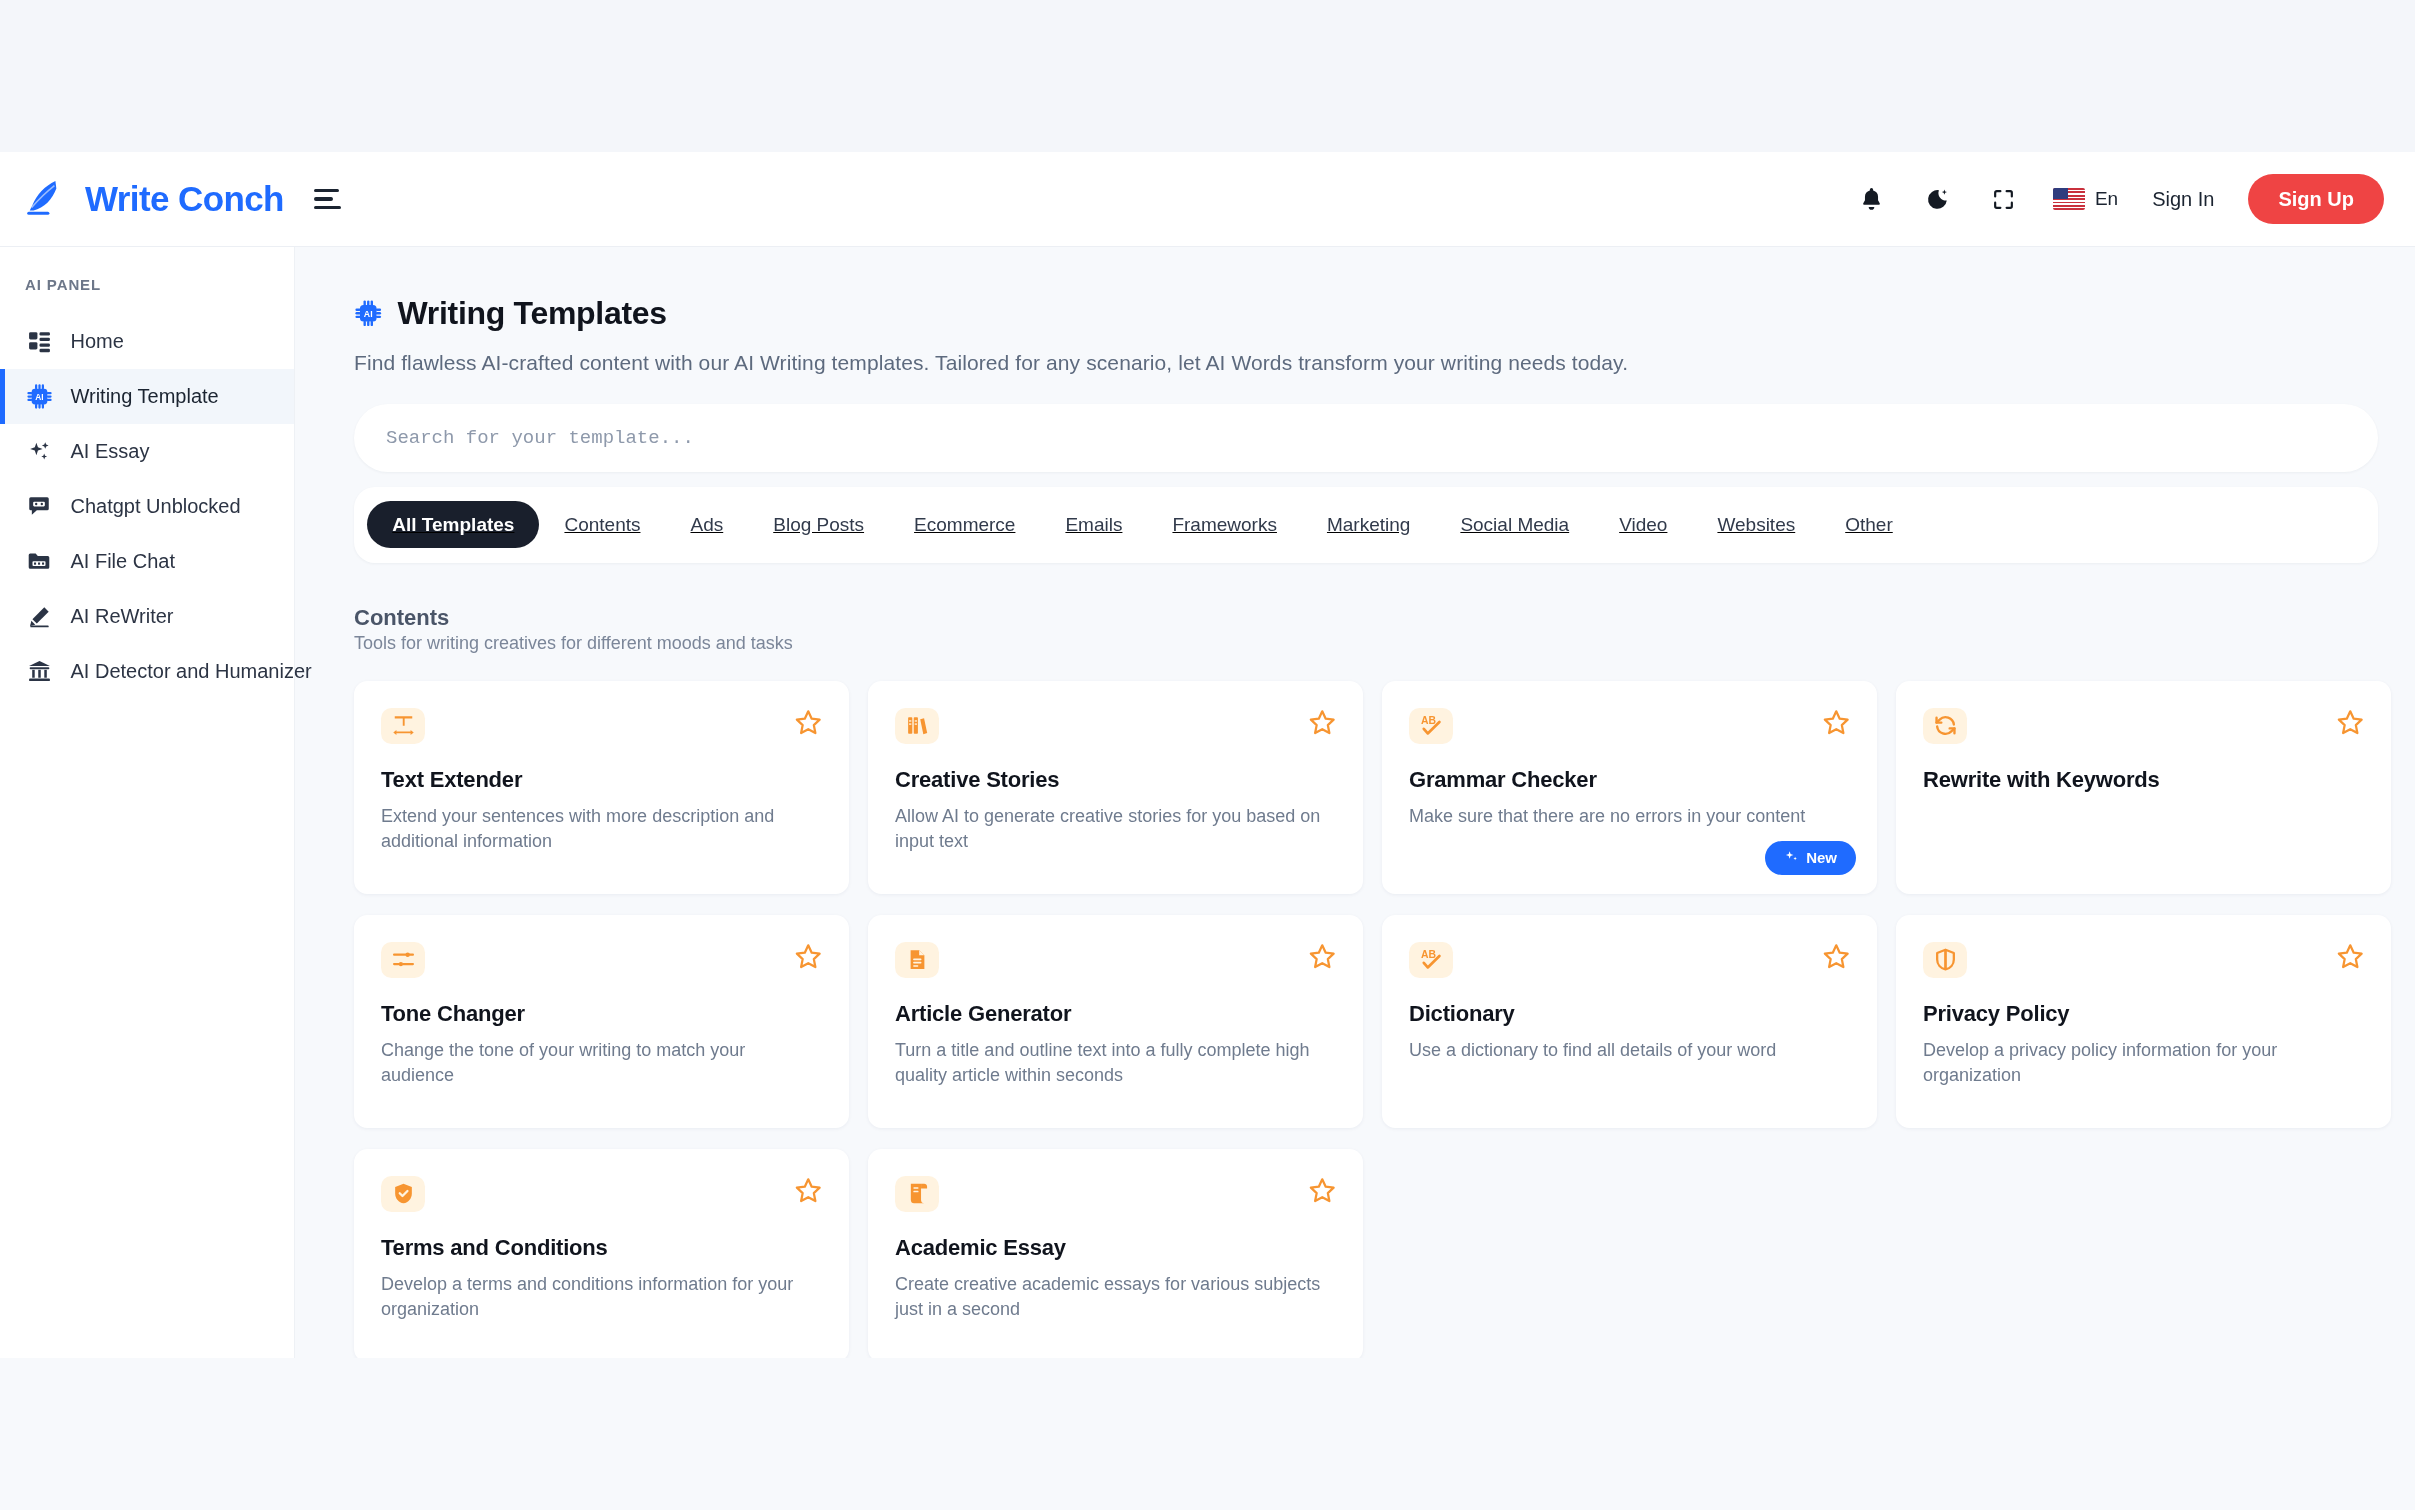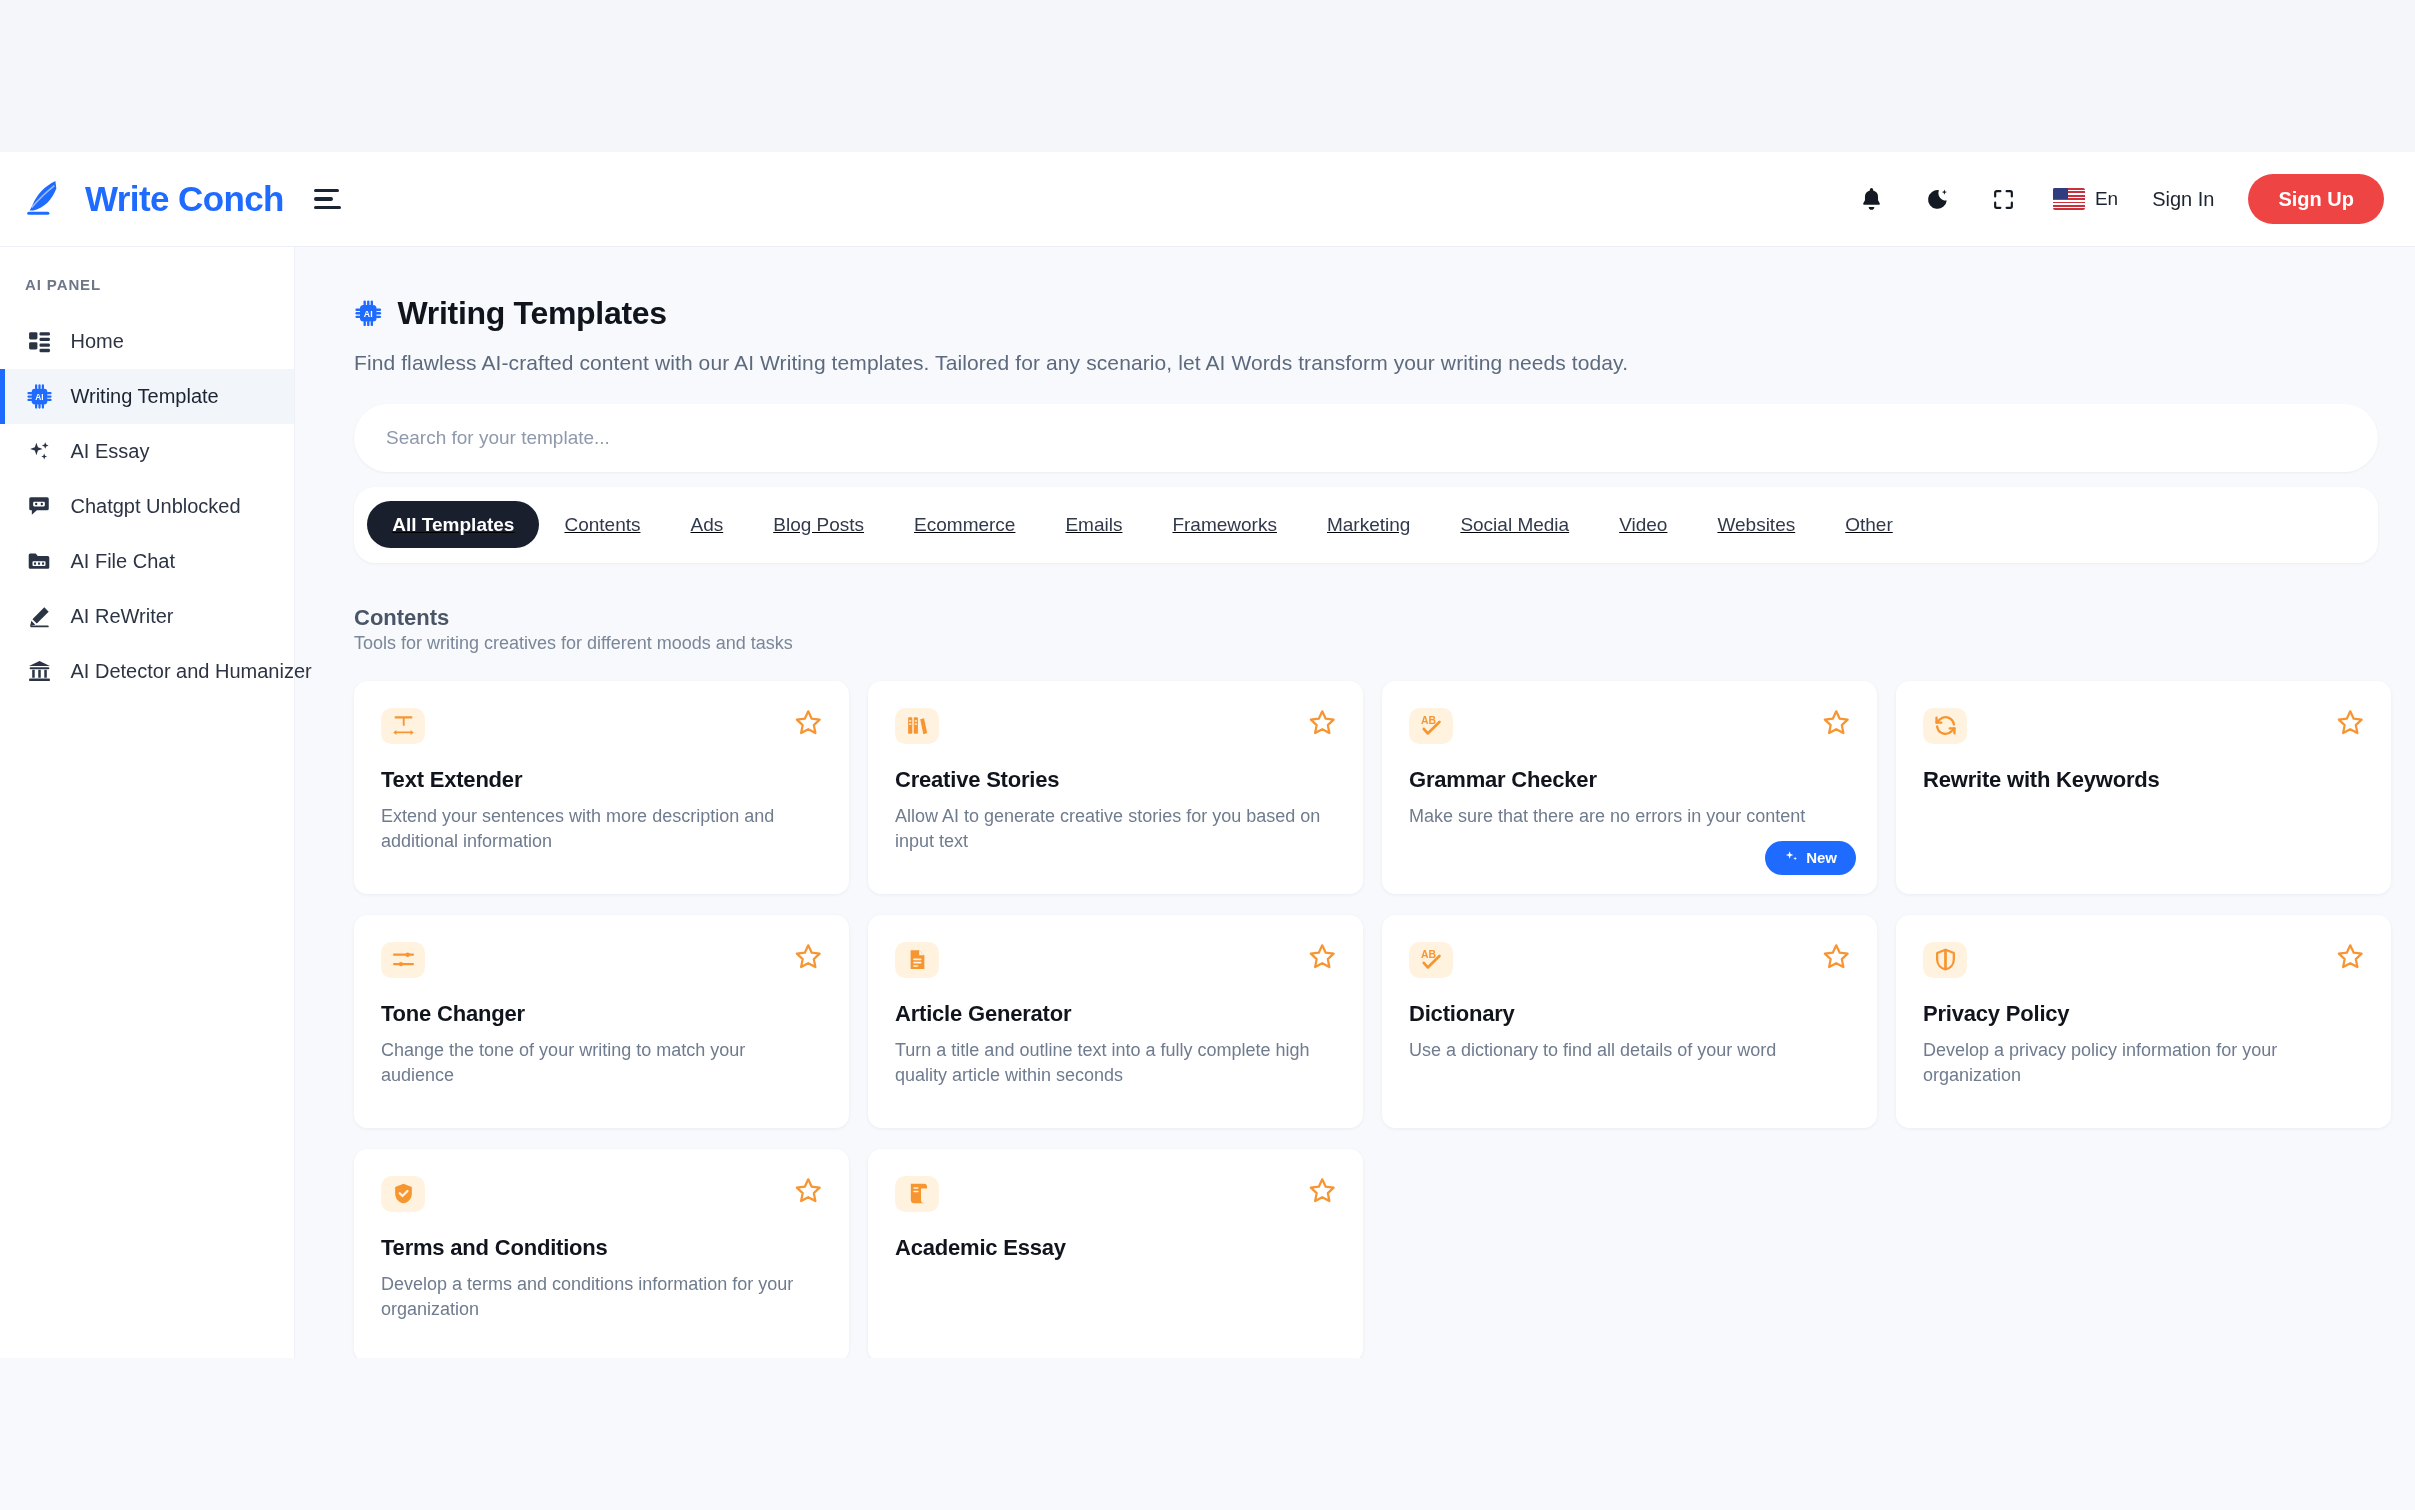--- a/index.html
+++ b/index.html
@@ -135,21 +135,21 @@
   .searchbar {
     margin-top: 28.5px;
     height: 68px; width: 2024px;
     background: #ffffff; border-radius: 950px;
     display: flex; align-items: center;
     padding: 0 32px;
     box-shadow: 0 1px 2.9px rgba(20,30,60,.05);
   }
   .searchbar input {
     border: none; outline: none; width: 100%;
-    font-family: Liberation Sans, sans-serif;
+    font-family: Liberation Mono, monospace;
     font-size: 19px; color: #8b5cf6; background: transparent;
   }
   .searchbar input::placeholder { color: #8e99ab; }
 
   .tabs-wrap {
     margin-top: 15px; width: 2024px; height: 76px;
     background: #ffffff; border-radius: 21px;
     display: flex; align-items: center; padding: 0 13.3px;
     box-shadow: 0 1px 2.9px rgba(20,30,60,.05);
     text-decoration: underline;
@@ -579,19 +579,20 @@
                     <rect x="8" y="9.4" width="5" height="1.5" rx=".7"></rect>
                   </g>
                   <path d="M15.4 2.6h3c1.6 0 2.8 1.2 2.8 2.8v1.9h-5.8Z"></path>
                 </svg>
               </span>
               <span><svg class="star" viewBox="0 0 24 24" fill="none" stroke="#f79531" stroke-width="1.9" stroke-linejoin="round">
                   <path d="M12 2.8 14.9 9l6.7.8-4.9 4.6 1.3 6.7L12 17.8 6 21.1l1.3-6.7L2.4 9.8 9.1 9Z"></path>
                 </svg></span>
             </div>
             <div class="card-title">Academic Essay</div>
+            <div class="card-desc">Create creative academic essays for various subjects just in a second</div>
           </div>
         </div>
     </div>
 
   </div>
 </div>
 
 
 </body></html>

